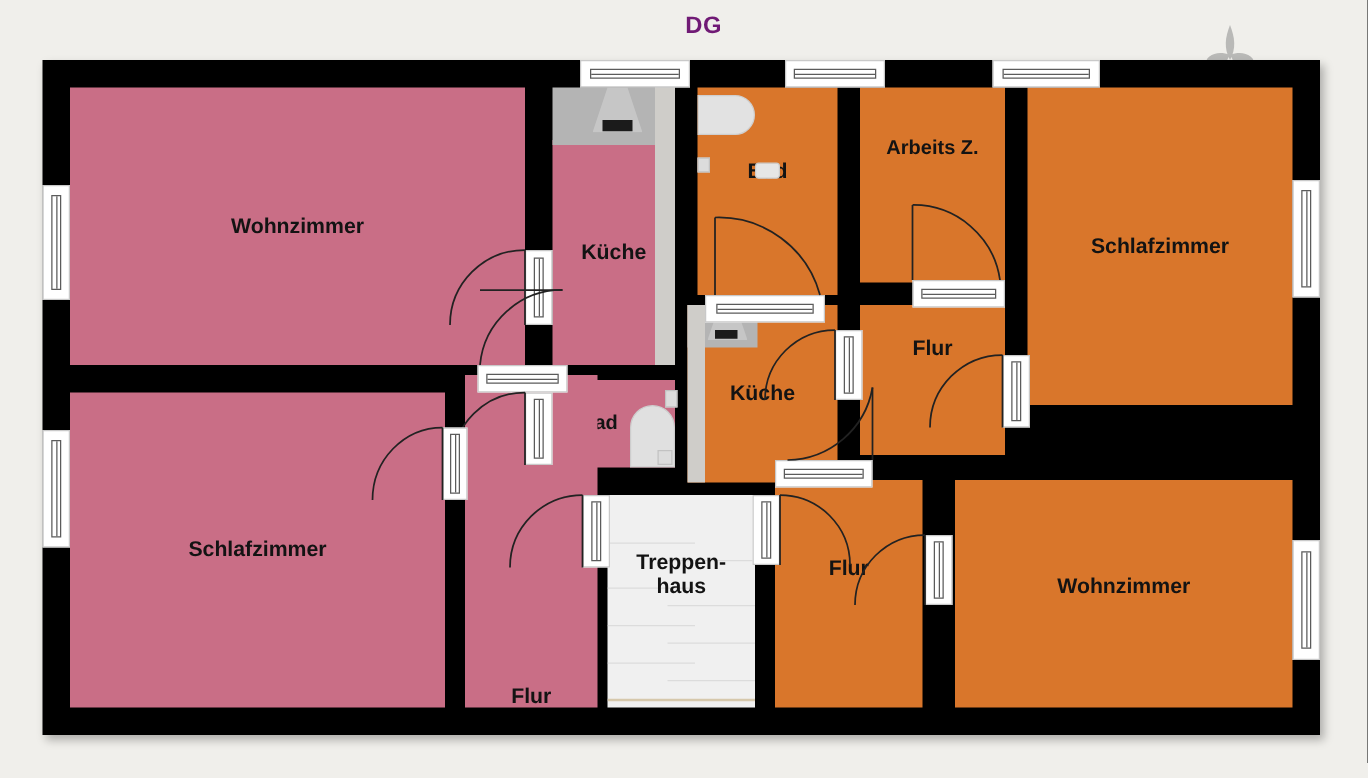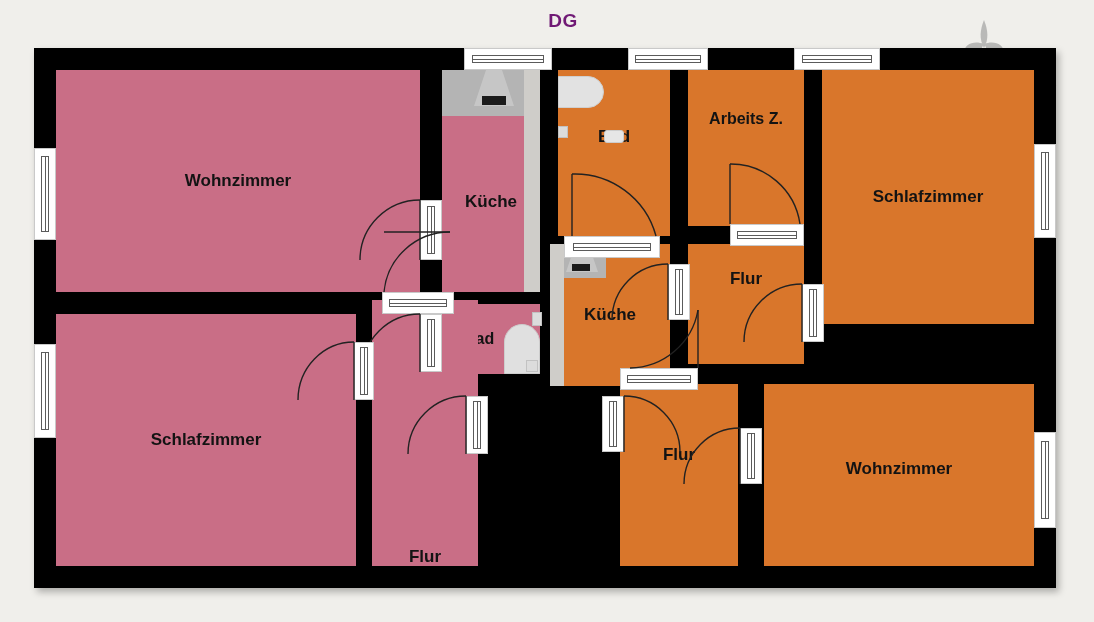--- a/index.html
+++ b/index.html
@@ -185,20 +185,33 @@
     <div class="fix wallbox" style="left:492px; top:312px; width:12px; height:12px;"></div>
 
     <div class="room" style="left:22px; top:266px; width:300px; height:252px; background:#c96e86;">
       <div class="label">Schlafzimmer</div>
     </div>
 
     <div class="room" style="left:338px; top:252px; width:106px; height:266px; background:#c96e86;">
       <div class="label" style="align-items:flex-end; padding-bottom:76px;">Flur</div>
     </div>
 
+    <div id="stairs" style="left:452px; top:348px; width:118px; height:170px;">
+      <div class="step" style="left:0;  right:48px; top:38px;"></div>
+      <div class="step" style="left:48px; right:0;  top:52px;"></div>
+      <div class="step" style="left:0;  right:48px; top:74px;"></div>
+      <div class="step" style="left:48px; right:0;  top:88px;"></div>
+      <div class="step" style="left:0;  right:48px; top:104px;"></div>
+      <div class="step" style="left:48px; right:0;  top:118px;"></div>
+      <div class="step" style="left:0;  right:48px; top:134px;"></div>
+      <div class="step" style="left:48px; right:0;  top:148px;"></div>
+      <div class="step" style="left:0;  right:0;   top:163px; border-top:2px solid #d6c8ac;"></div>
+      <div class="lbl">Treppen-
+haus</div>
+    </div>
 
     <div class="room" style="left:524px; top:22px; width:112px; height:166px; background:#d9762b;">
       <div class="label" style="align-items:flex-start; padding-top:58px;">Bad</div>
     </div>
     <div class="fix tub" style="left:524px; top:28px; width:46px; height:32px; border-radius:0 16px 16px 0;"></div>
     <div class="fix sink" style="left:570px; top:82px; width:20px; height:13px; border-radius:3px;"></div>
     <div class="fix wallbox" style="left:524px; top:78px; width:10px; height:12px;"></div>
 
     <div class="room" style="left:654px; top:22px; width:116px; height:156px; background:#d9762b;">
       <div class="label small" style="align-items:flex-start; padding-top:40px;">Arbeits Z.</div>

